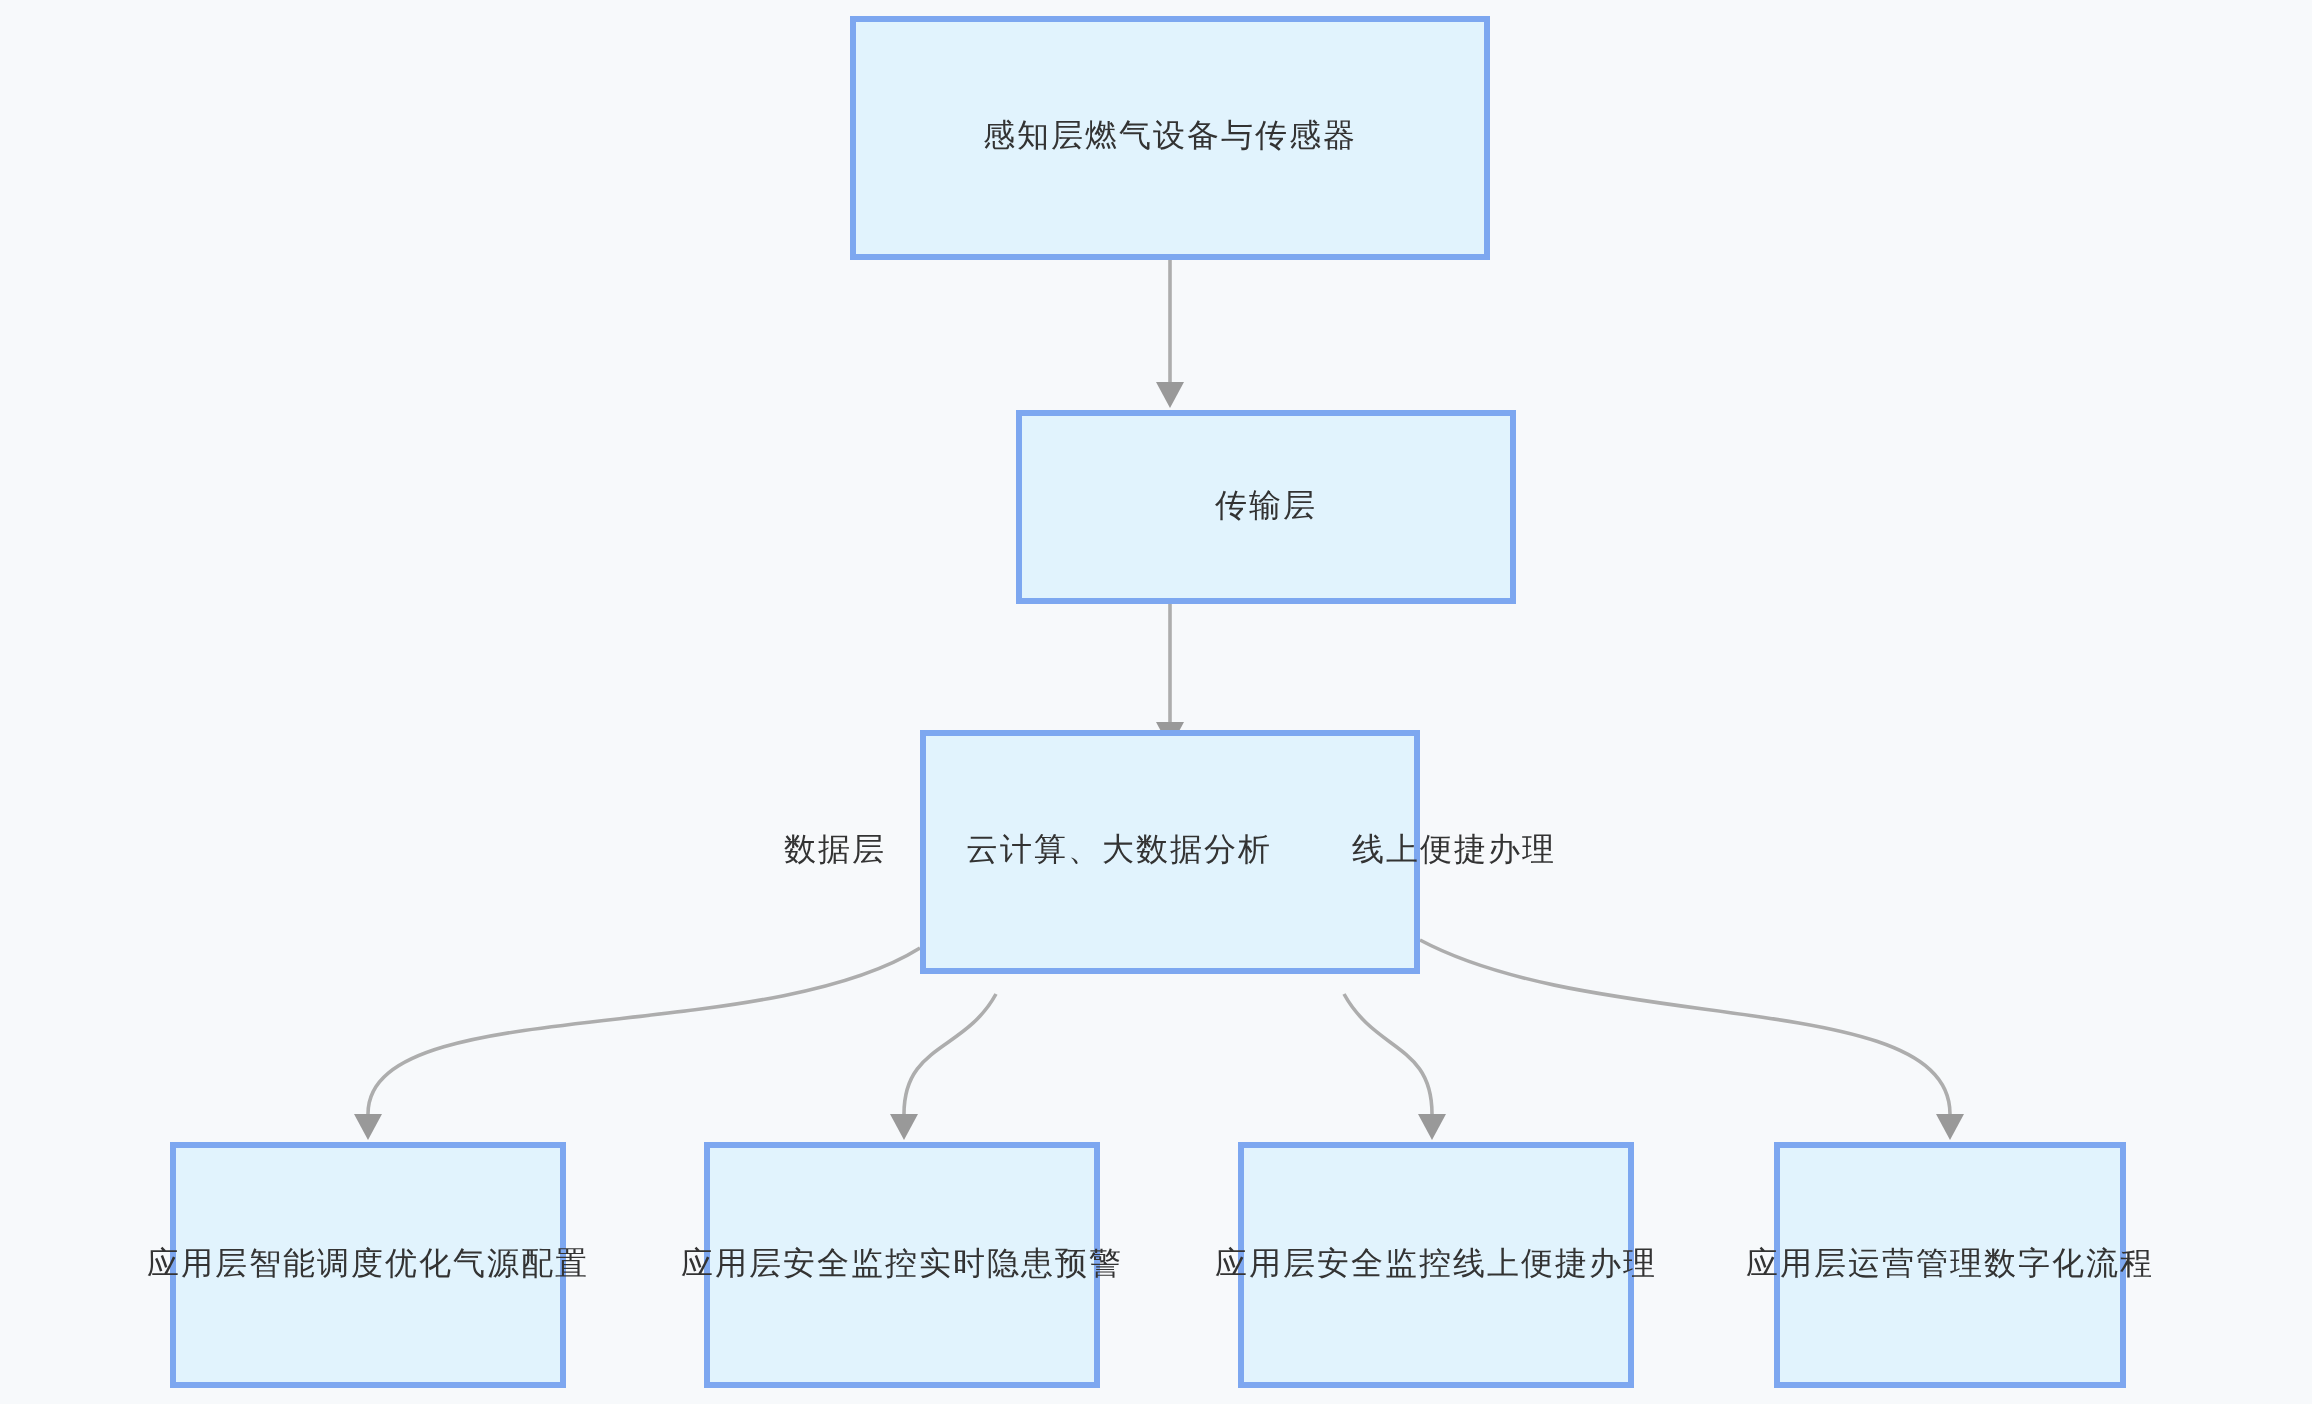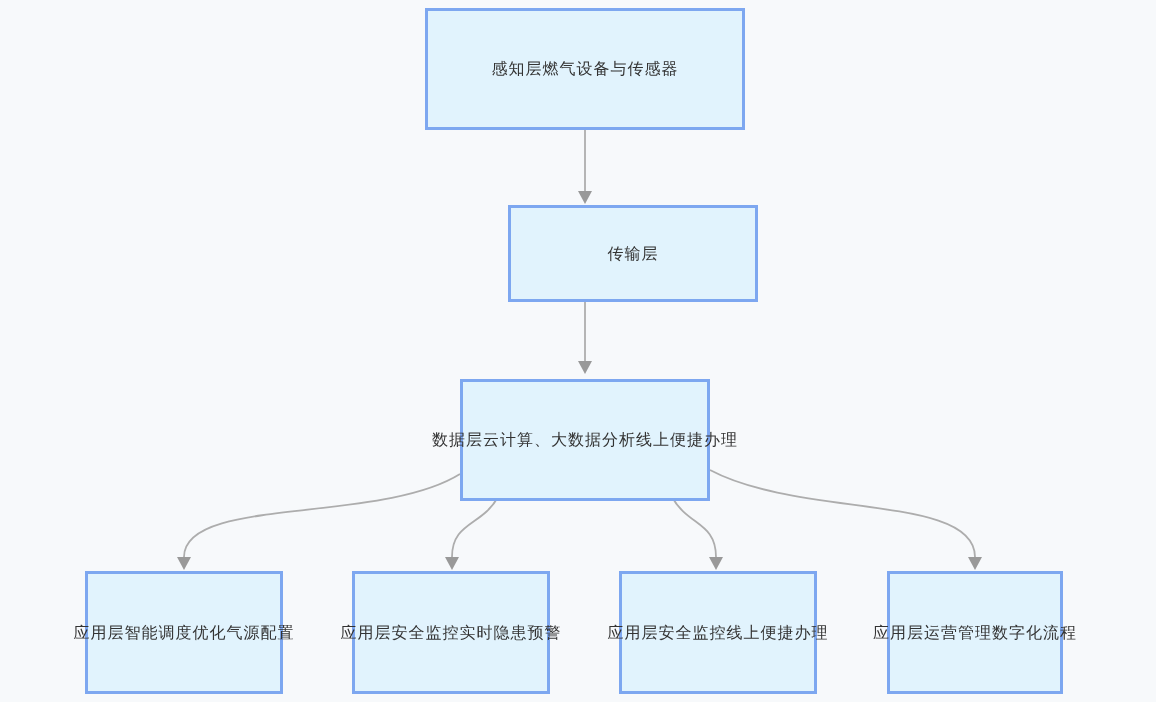--- a/index.html
+++ b/index.html
@@ -36,21 +36,21 @@
     color: #333333;
     font-size: 16px;
     line-height: 28px;
     letter-spacing: 1px;
   }
   .node span { display: block; white-space: nowrap; }
 
   
   .node-perception   { left: 425px; top:   8px; width: 320px; height: 122px; }
   .node-transmission { left: 460px; top: 205px; width: 250px; height:  97px; margin-left: 48px; }
-  .node-data         { left: 460px; top: 379px; width: 250px; height: 122px; }
+  .node-data         { left: 460px; top: 365px; width: 250px; height: 122px; gap: 40px; }
 
   
   .node-app-dispatch  { left:  85px; top: 571px; width: 198px; height: 123px; }
   .node-app-safety    { left: 352px; top: 571px; width: 198px; height: 123px; }
   .node-app-customer  { left: 619px; top: 571px; width: 198px; height: 123px; }
   .node-app-operation { left: 887px; top: 571px; width: 176px; height: 123px; }
 </style>
 </head>
 <body>
 

